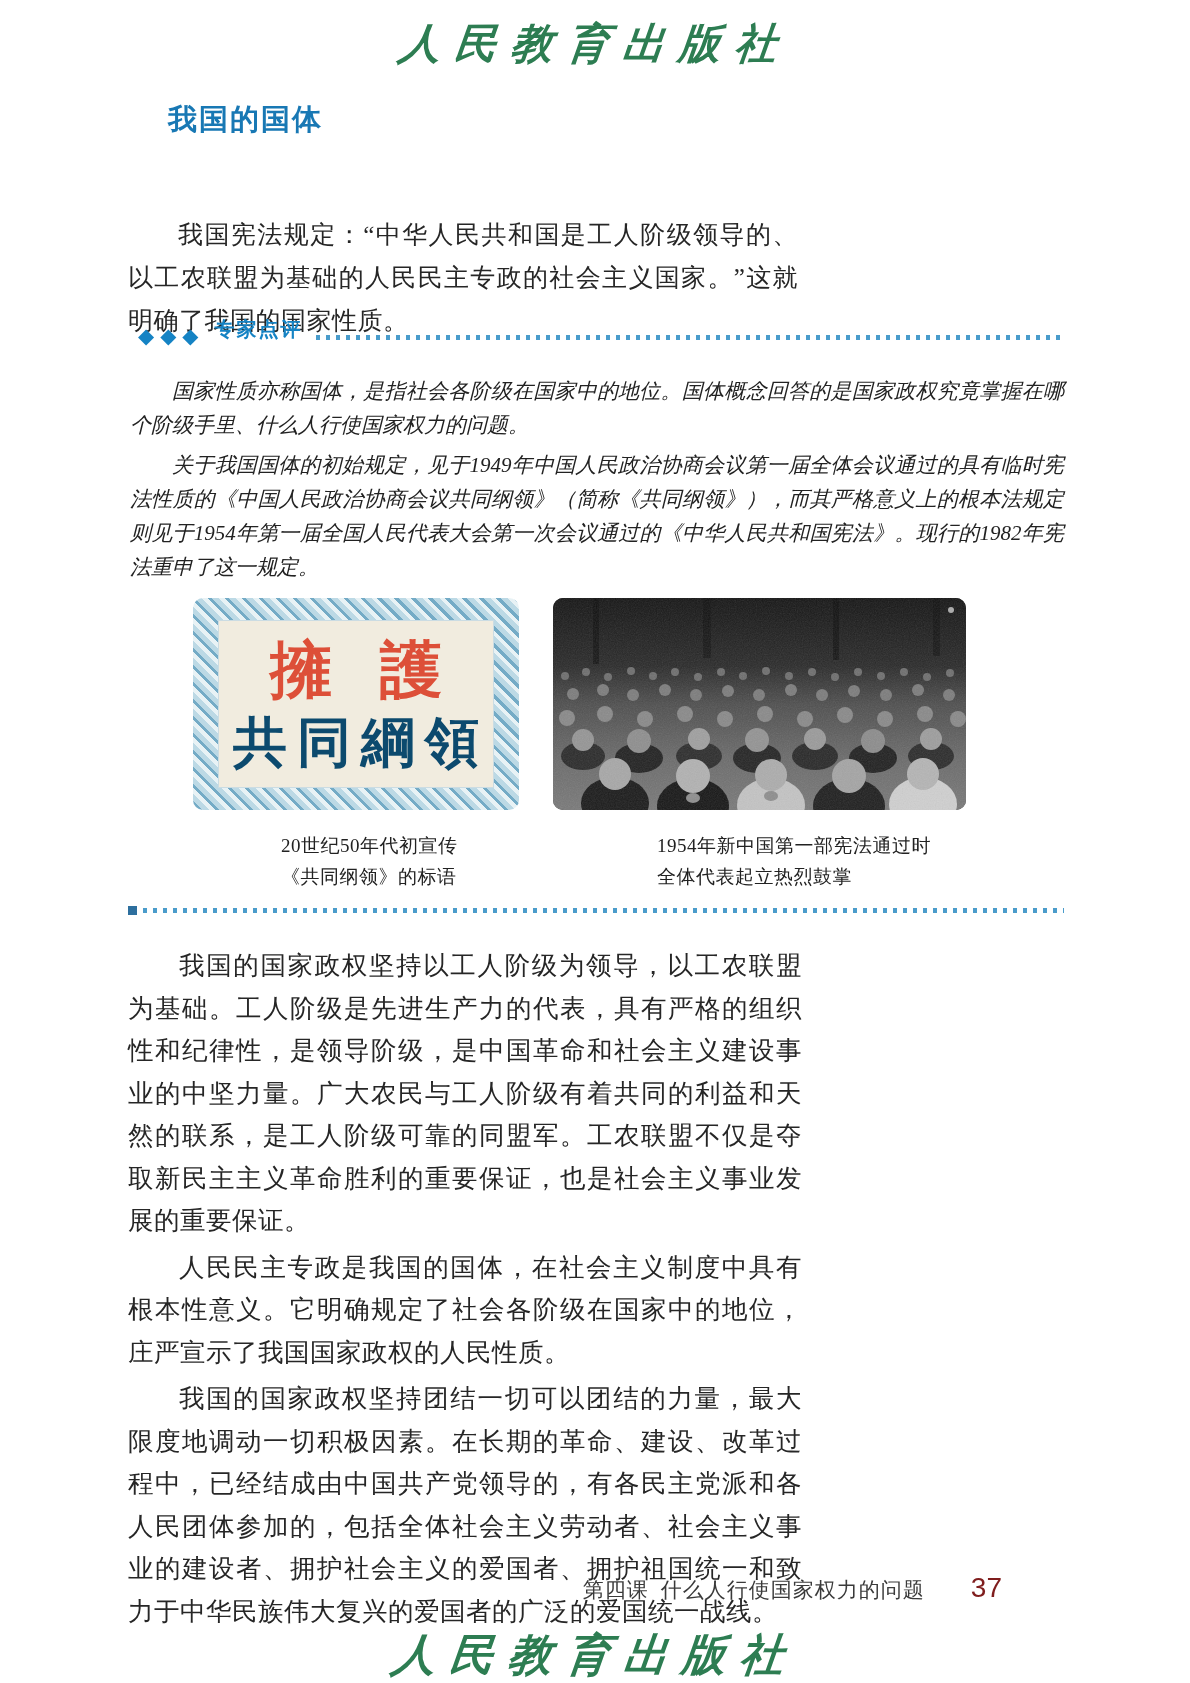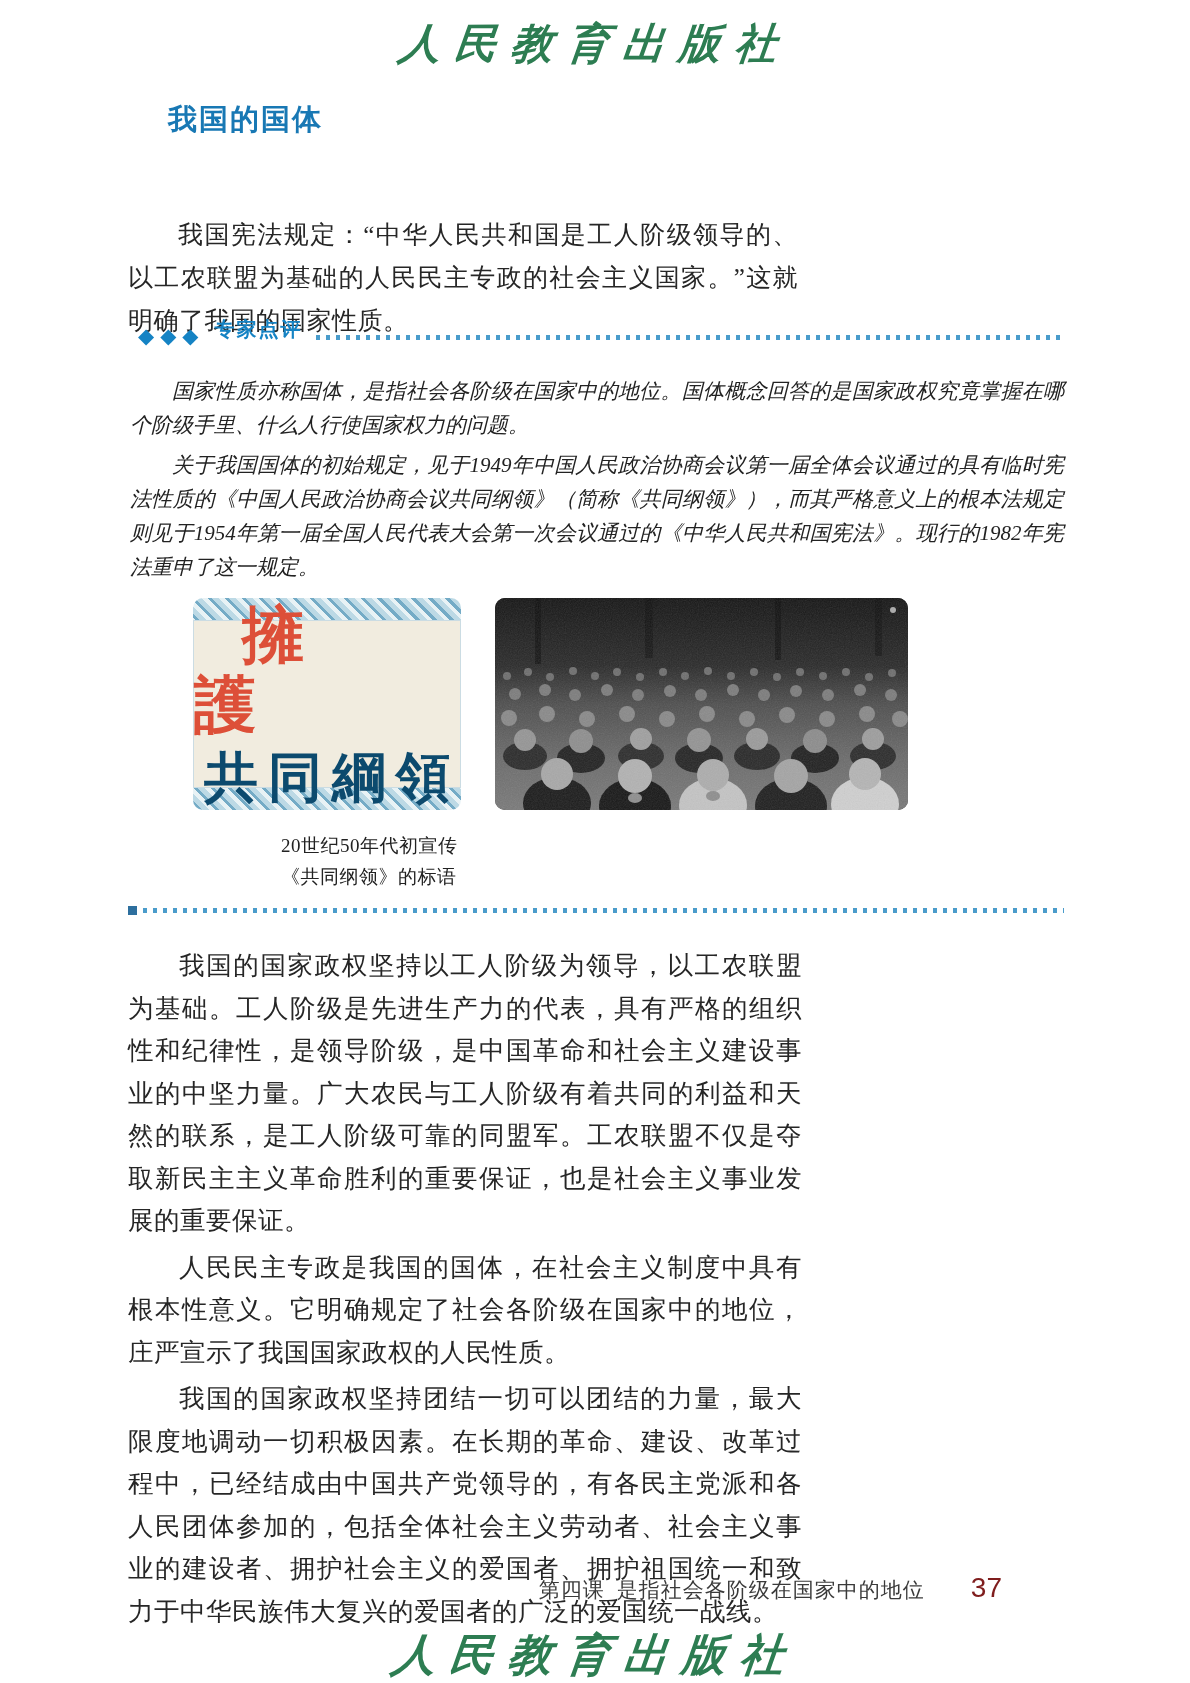--- a/index.html
+++ b/index.html
@@ -75,21 +75,21 @@
     font-style:italic; 
   }
   .commentary p{margin:0 0 6px 0;}
 
   
   .photo-row{
     position:absolute;left:65px;top:282px;
     display:flex;gap:34px;
   }
   .poster{
-    width:268px;height:212px;border-radius:10px;
+    width:326px;height:212px;border-radius:10px;
     background:repeating-linear-gradient(45deg,#e8f2f5 0 4px,#74abc6 4px 7px,#bcd9e5 7px 12px);
     padding:0;box-sizing:border-box;
     display:flex;align-items:center;justify-content:center;
     overflow:hidden;
   }
   .poster-inner{
     width:274px;height:166px;
     background:#f1ecdf;
     border:1px solid #cbdce3;
     display:flex;flex-direction:column;align-items:center;justify-content:center;
@@ -284,34 +284,38 @@
           </g>
           <rect width="413" height="212" filter="url(#grain)" opacity="0.16"></rect>
         </svg>
       </div>
     </div>
 
     <div class="caption left">
       <div>20世纪50年代初宣传</div>
       <div>《共同纲领》的标语</div>
     </div>
+    <div class="caption right">
+      <div>1954年新中国第一部宪法通过时</div>
+      <div>全体代表起立热烈鼓掌</div>
+    </div>
 
     <div class="bottom-dots">
       <span class="sq"></span>
       <span class="dotline"></span>
     </div>
   </div>
 
   <div class="bodytext">
     <p>我国的国家政权坚持以工人阶级为领导，以工农联盟为基础。工人阶级是先进生产力的代表，具有严格的组织性和纪律性，是领导阶级，是中国革命和社会主义建设事业的中坚力量。广大农民与工人阶级有着共同的利益和天然的联系，是工人阶级可靠的同盟军。工农联盟不仅是夺取新民主主义革命胜利的重要保证，也是社会主义事业发展的重要保证。</p>
     <p>人民民主专政是我国的国体，在社会主义制度中具有根本性意义。它明确规定了社会各阶级在国家中的地位，庄严宣示了我国国家政权的人民性质。</p>
     <p>我国的国家政权坚持团结一切可以团结的力量，最大限度地调动一切积极因素。在长期的革命、建设、改革过程中，已经结成由中国共产党领导的，有各民主党派和各人民团体参加的，包括全体社会主义劳动者、社会主义事业的建设者、拥护社会主义的爱国者、拥护祖国统一和致力于中华民族伟大复兴的爱国者的广泛的爱国统一战线。</p>
   </div>
 
   <div class="footer">
     <span class="lesson">第四课</span>
-    <span class="lesson-title">是指社会各阶级在国家中的地位</span>
+    <span class="lesson-title">什么人行使国家权力的问题</span>
     <span class="pagenum">37</span>
   </div>
 
   <div class="pub-logo bottom">人民教育出版社</div>
 
 </div>
 
 </body></html>

